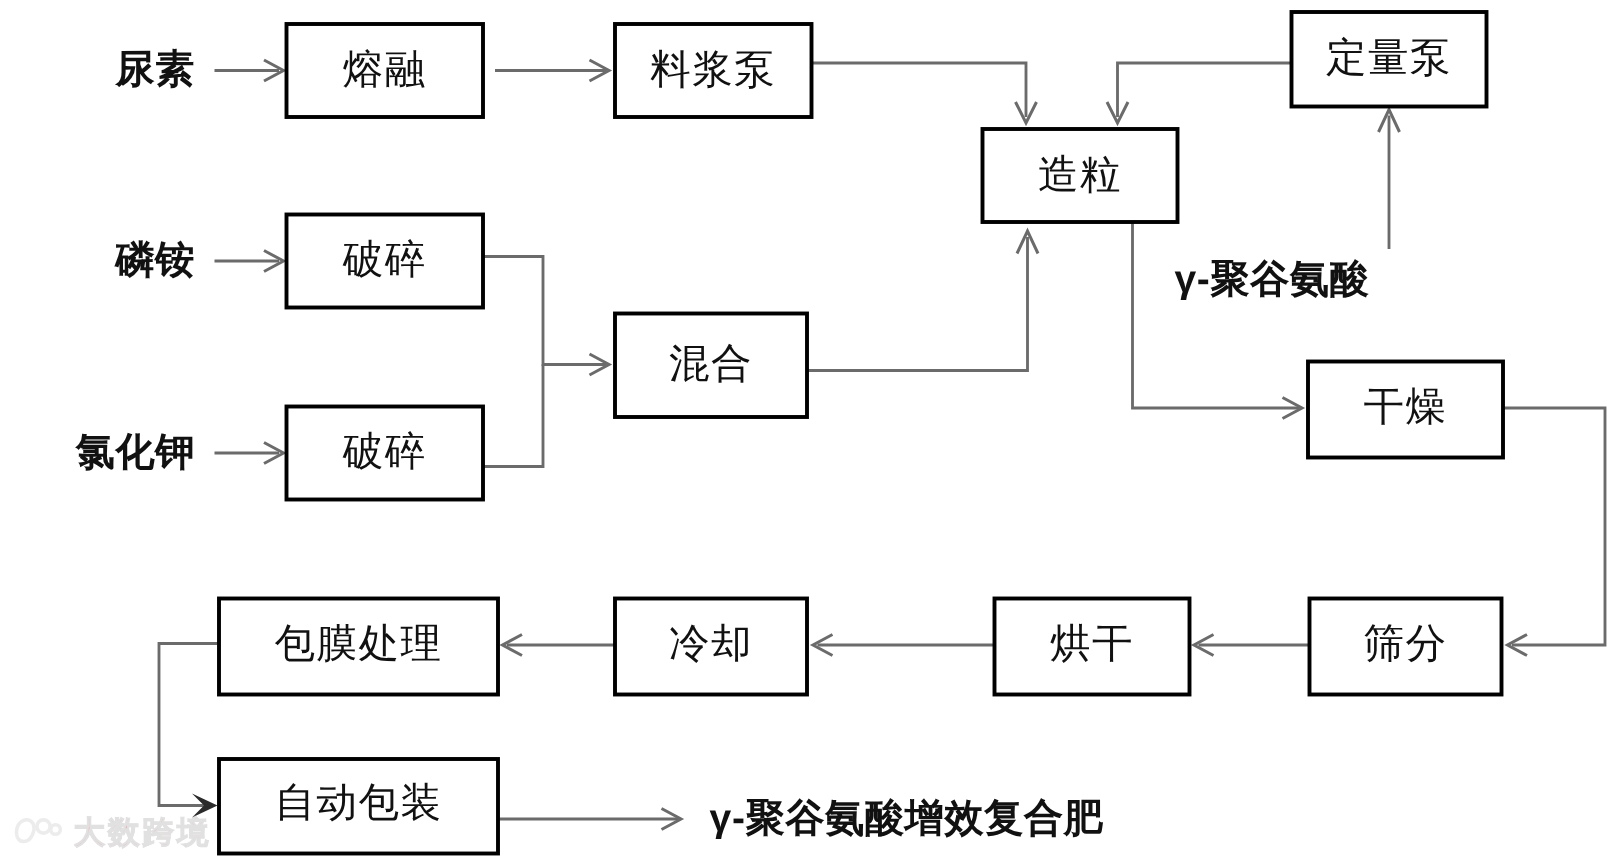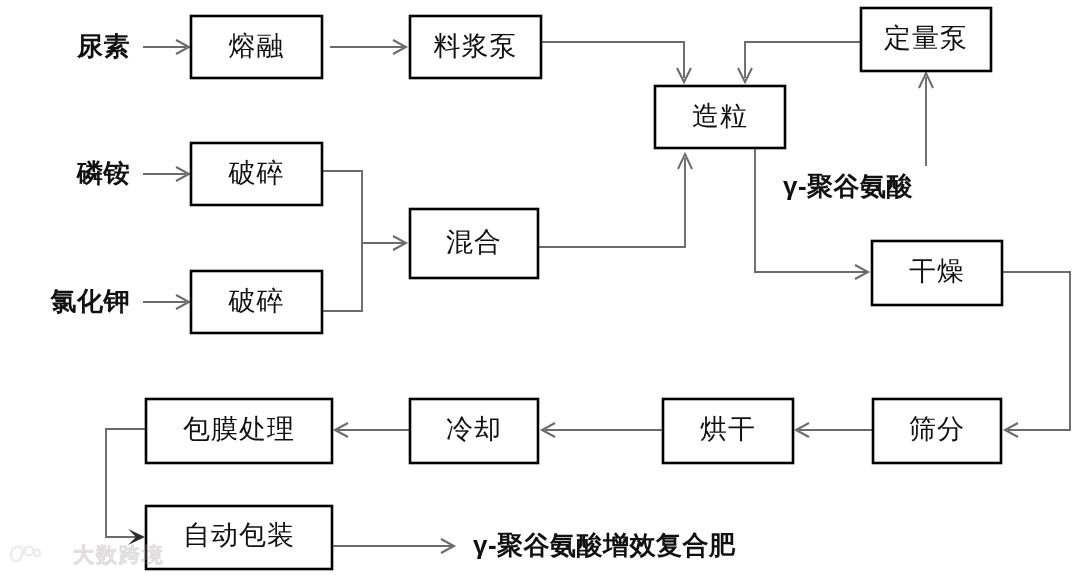--- a/index.html
+++ b/index.html
@@ -79,21 +79,20 @@
     width: 34px;
     height: 26px;
     position: relative;
   }
   #watermark .wm-text {
     font-family: "Liberation Sans", "DejaVu Sans", sans-serif;
     font-size: 21px;
     font-weight: bold;
     color: #b91c1c;
     letter-spacing: 2px;
-    margin-left: 24px;
     -webkit-text-stroke: 0.6px #9d9d9d;
   }
 </style>
 </head>
 <body>
 
 <div id="flow-root">
 
   <svg id="flow-svg" viewBox="0 0 1080 575">
 

